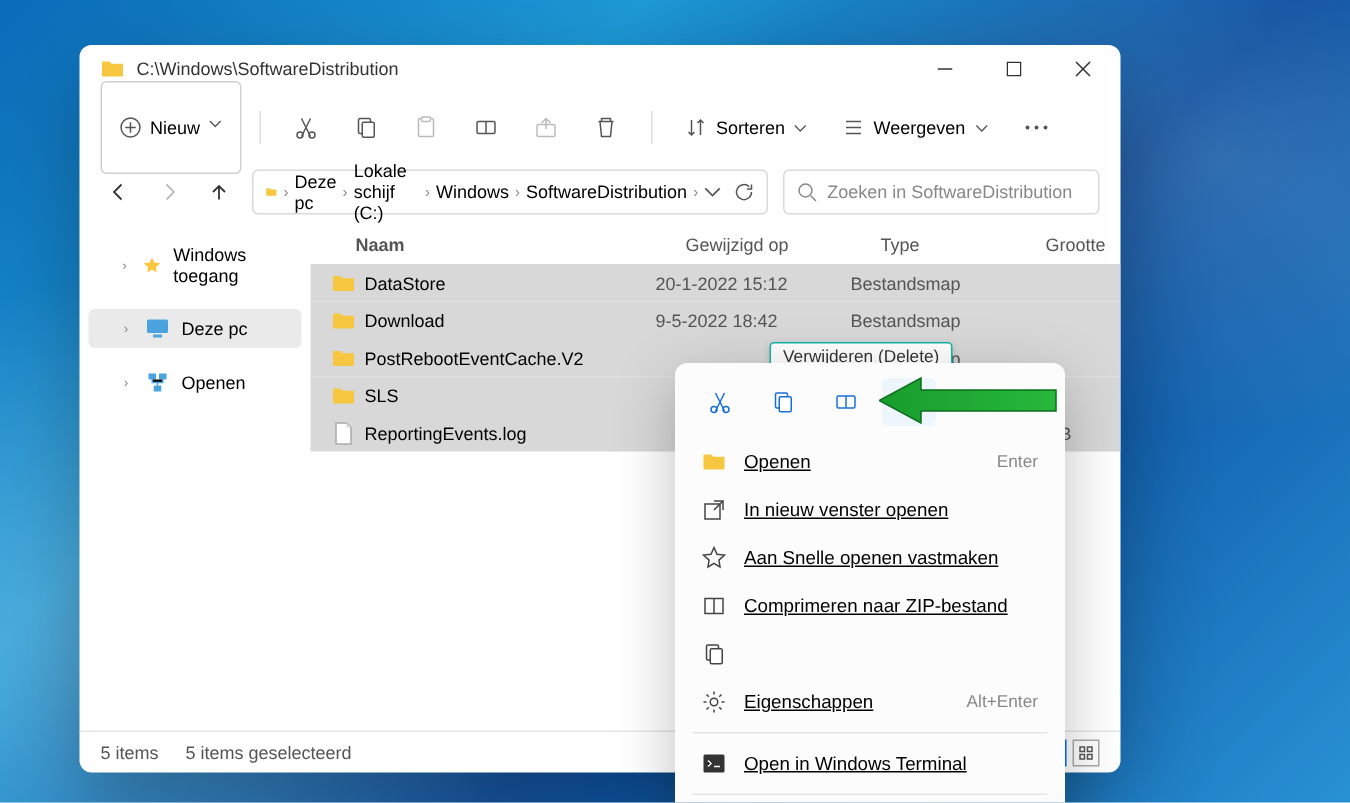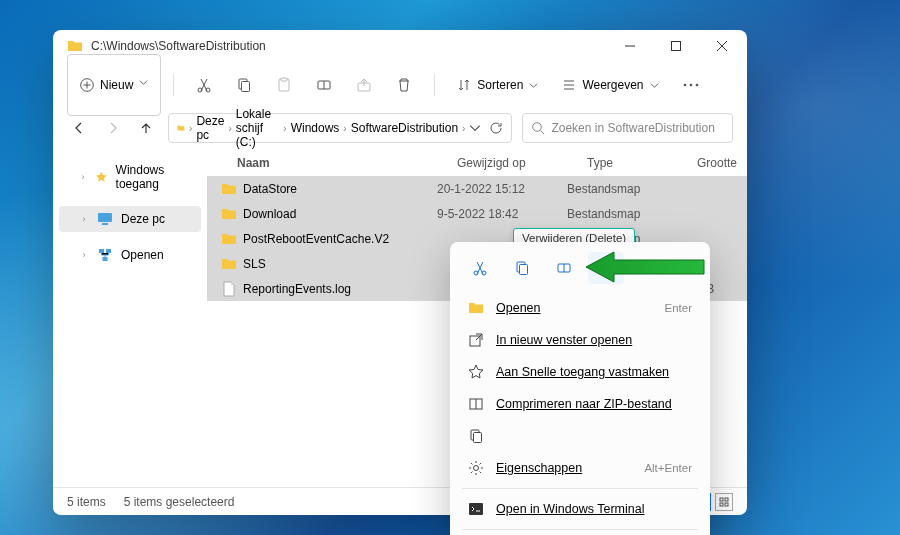--- a/index.html
+++ b/index.html
@@ -398,21 +398,21 @@
     <svg class="ic" viewBox="0 0 16 16">
         <rect x="2" y="4" width="10" height="10" fill="none" stroke="#444"></rect>
         <path d="M8 2h6v6M14 2L8 8" fill="none" stroke="#444"></path>
       </svg>
     <span class="lab">In nieuw venster openen</span>
   </div>
   <div class="ctx-item">
     <svg class="ic" viewBox="0 0 16 16">
         <path fill="none" stroke="#444" d="M8 1l2 4.5 5 .5-3.7 3.4L12 14l-4-2.4L4 14l.7-4.6L1 6l5-.5z"></path>
       </svg>
-    <span class="lab">Aan Snelle toegang vastmaken</span>
+    <span class="lab">Aan Snelle openen vastmaken</span>
   </div>
   <div class="ctx-item">
     <svg class="ic" viewBox="0 0 16 16">
         <rect x="2" y="3" width="12" height="10" fill="none" stroke="#444"></rect>
         <path stroke="#444" d="M8 3v10"></path>
       </svg>
     <span class="lab">Comprimeren naar ZIP-bestand</span>
   </div>
   <div class="ctx-item">
     <svg class="ic" viewBox="0 0 16 16">

